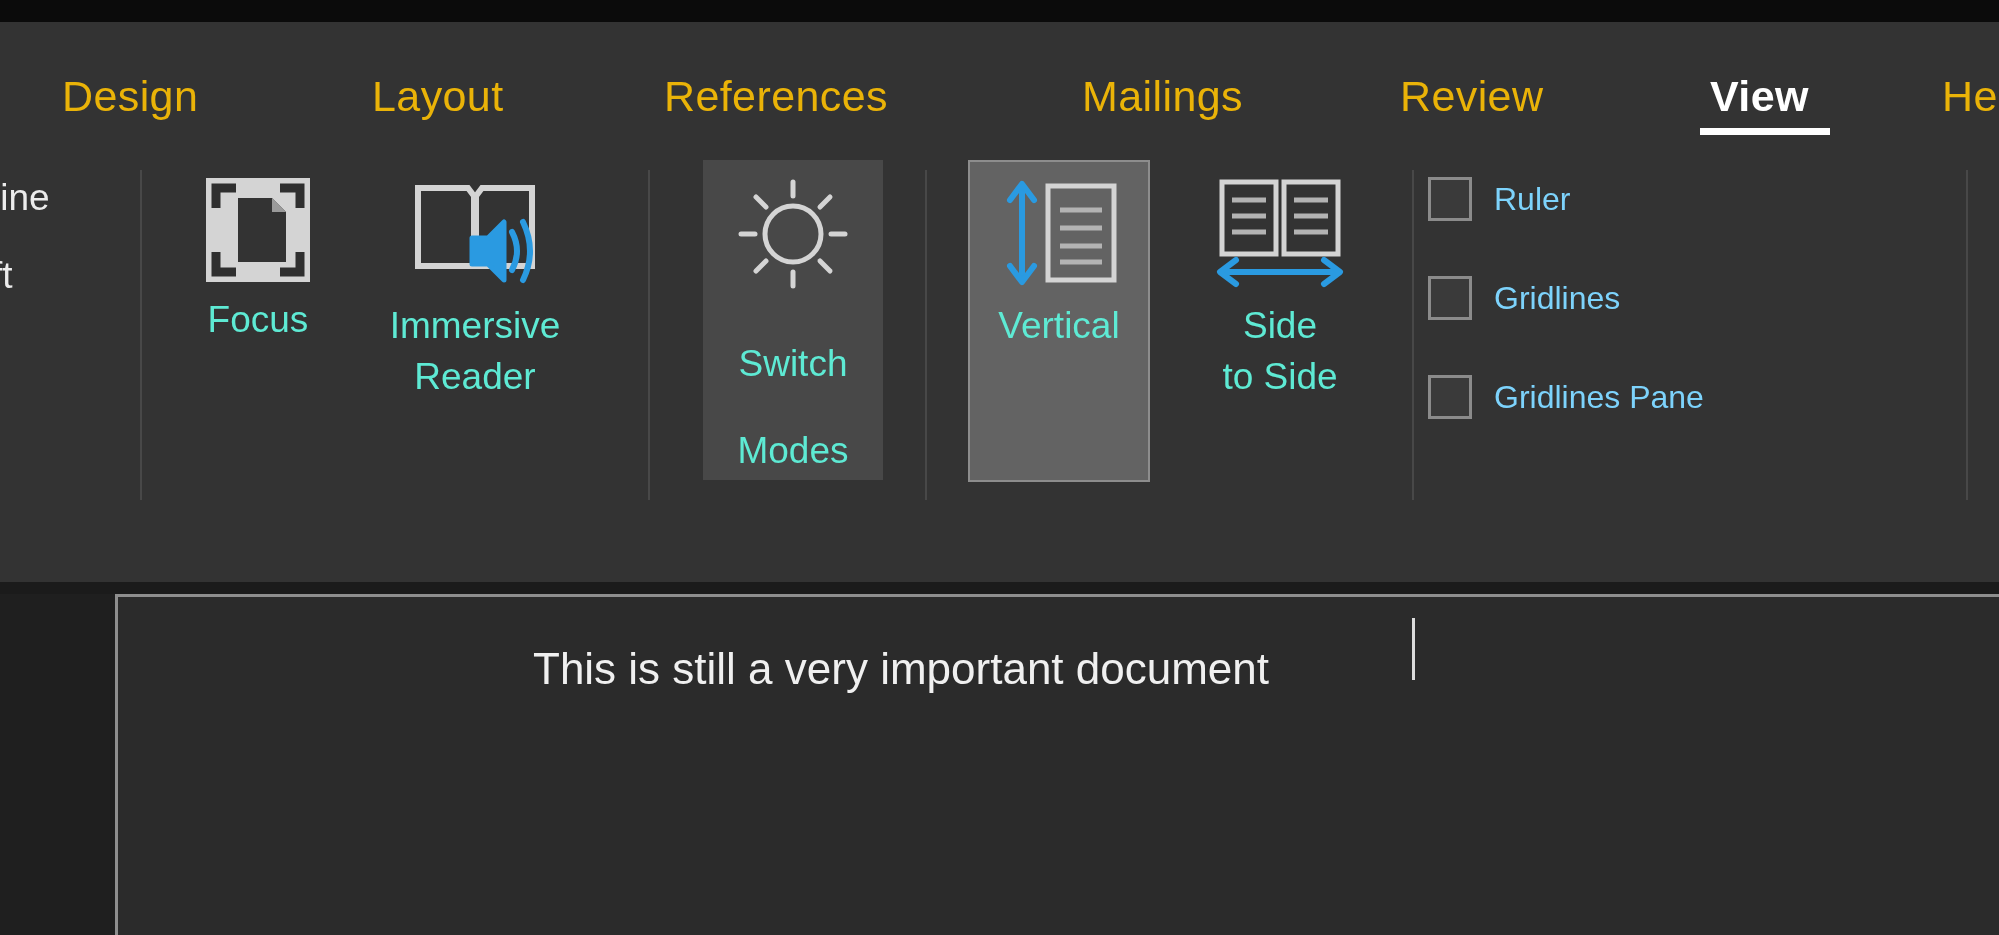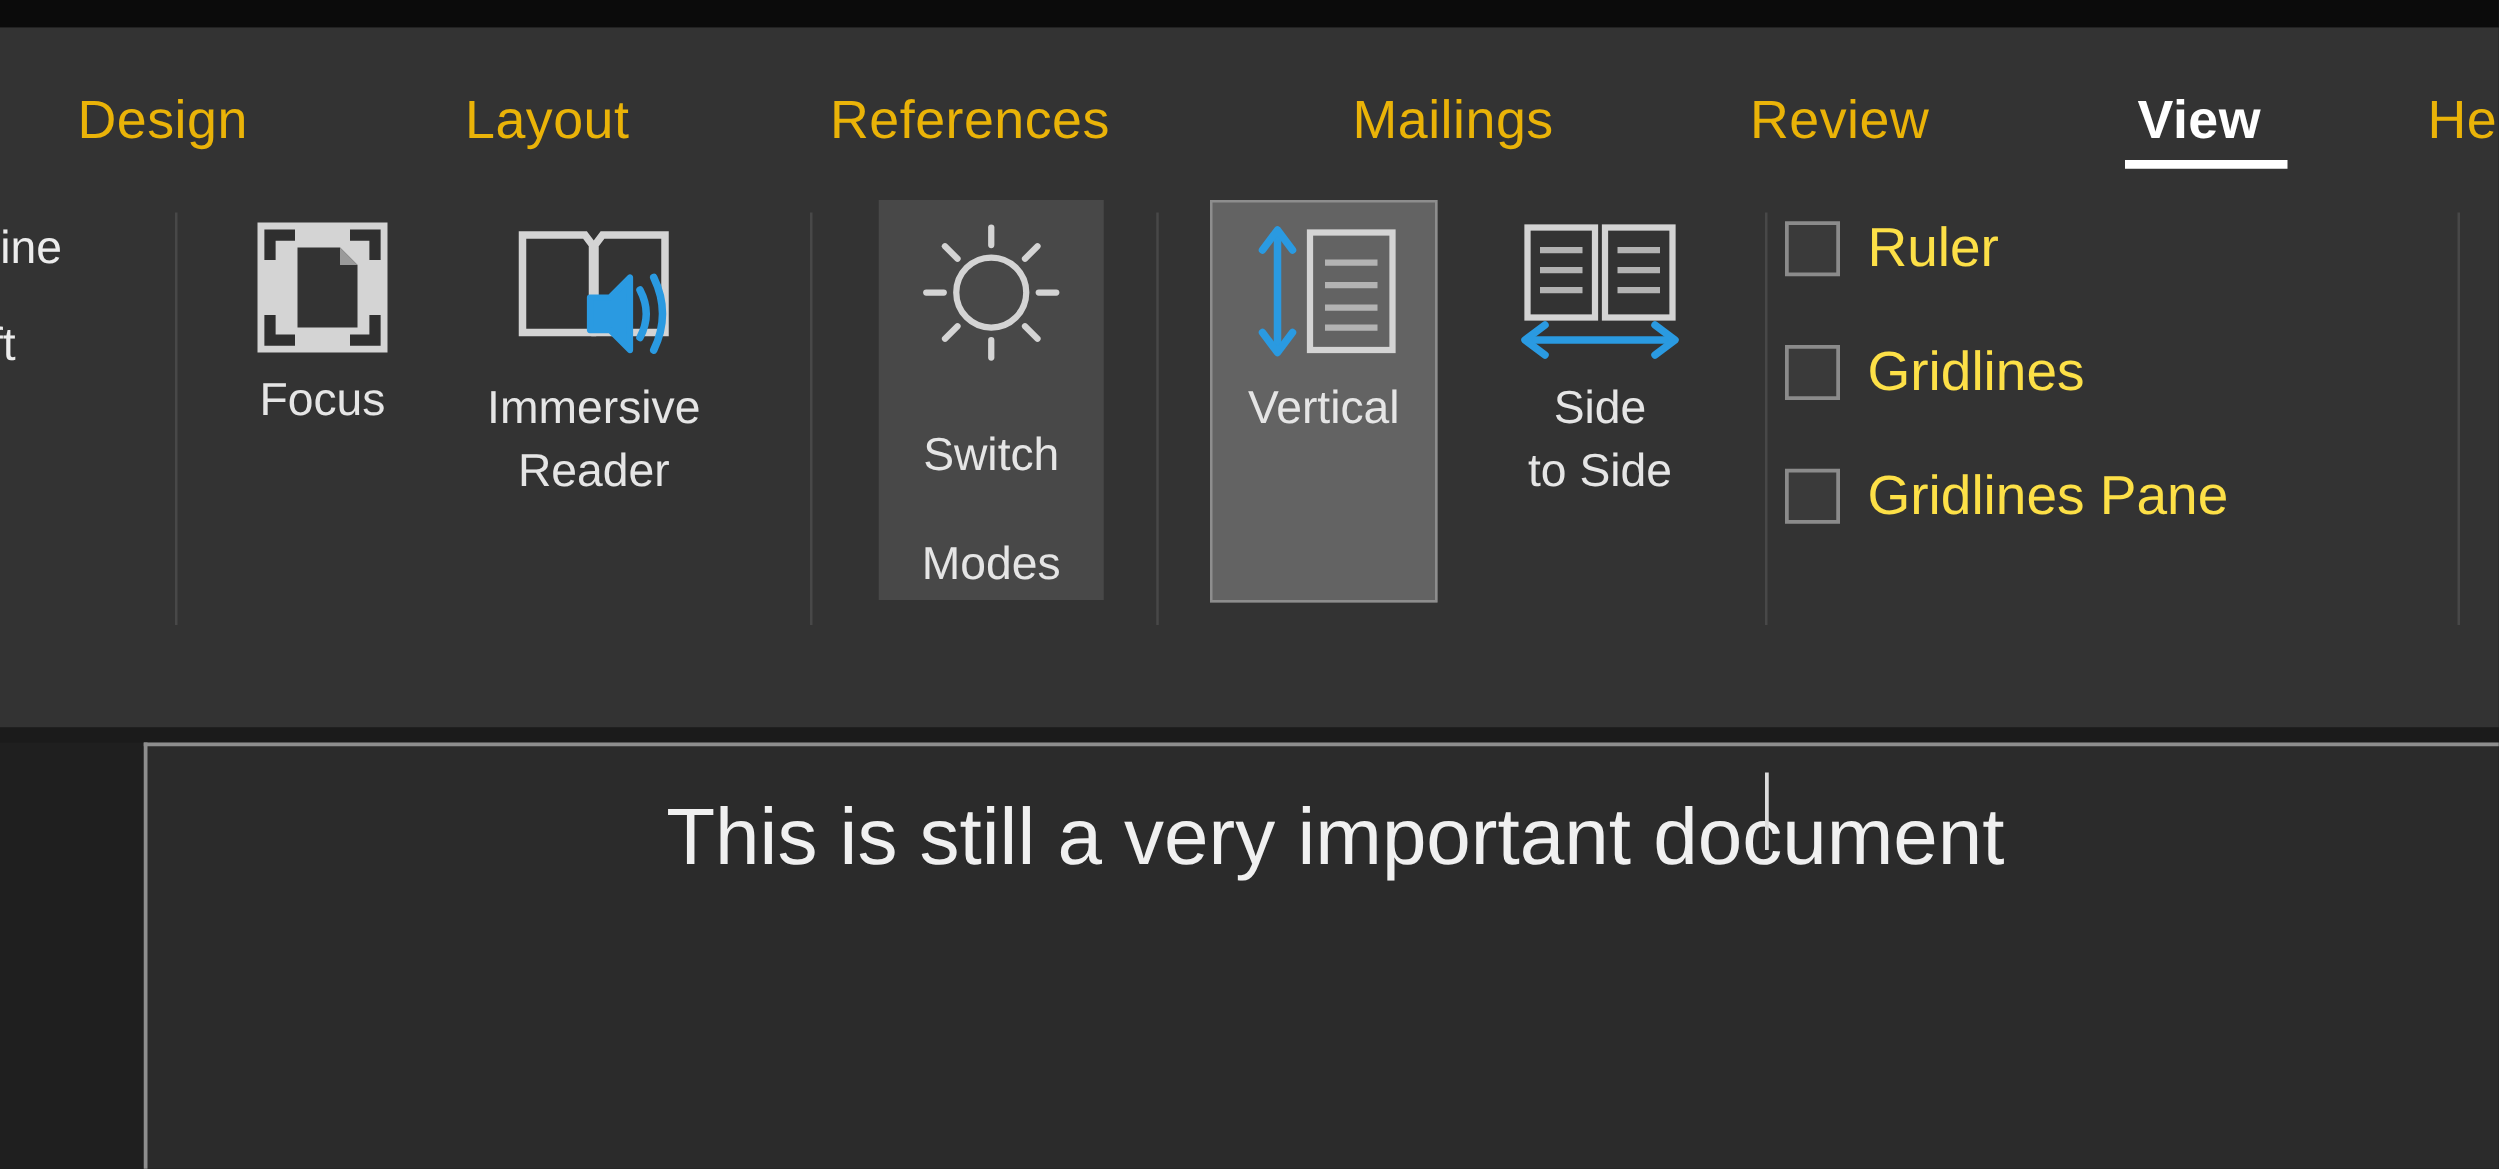--- a/index.html
+++ b/index.html
@@ -77,21 +77,21 @@
     display: flex;
     flex-direction: column;
     align-items: center;
     padding-top: 12px;
     border: 2px solid transparent;
     background: transparent;
   }
   .rbtn.hover { background: #484848; gap: 36px; }
   .rbtn.selected { background: #636363; border: 2px solid #8d8d8d; }
   .rbtn .rlabel {
-    color: #e5e5e5;
+    color: #5eead4;
     font-size: 37px;
     line-height: 55px;
     text-align: center;
     white-space: nowrap;
     margin-top: 6px;
   }
   .icon-wrap {
     display: flex; align-items: center; justify-content: center;
   }
 
@@ -111,22 +111,22 @@
     align-items: center;
     height: 54px;
   }
   .chkbox {
     width: 44px; height: 44px;
     border: 3px solid #8b8b8b;
     background: #3a3a3a;
     flex: 0 0 auto;
   }
   .chk-label {
-    color: #fde047;
-    font-size: 44px;
+    color: #7dd3fc;
+    font-size: 32px;
     margin-left: 22px;
     white-space: nowrap;
     line-height: 46px;
   }
 
   
   .doc-gap {
     position: absolute; left: 0; top: 582px;
     width: 1999px; height: 12px;
     background: #1b1b1b;
@@ -141,21 +141,21 @@
     left: 115px; top: 0px;
     width: 1884px; height: 341px;
     background: #2b2b2b;
     border-top: 3px solid #8e8e8e;
     border-left: 3px solid #8e8e8e;
   }
   .page-text {
     position: absolute;
     left: 415px; top: 42px;
     color: #f0f0f0;
-    font-size: 64px;
+    font-size: 44px;
     line-height: 60px;
     white-space: nowrap;
   }
   .caret {
     position: absolute;
     left: 1412px; top: 618px;
     width: 3px; height: 62px;
     background: #dcdcdc;
   }
 </style>

